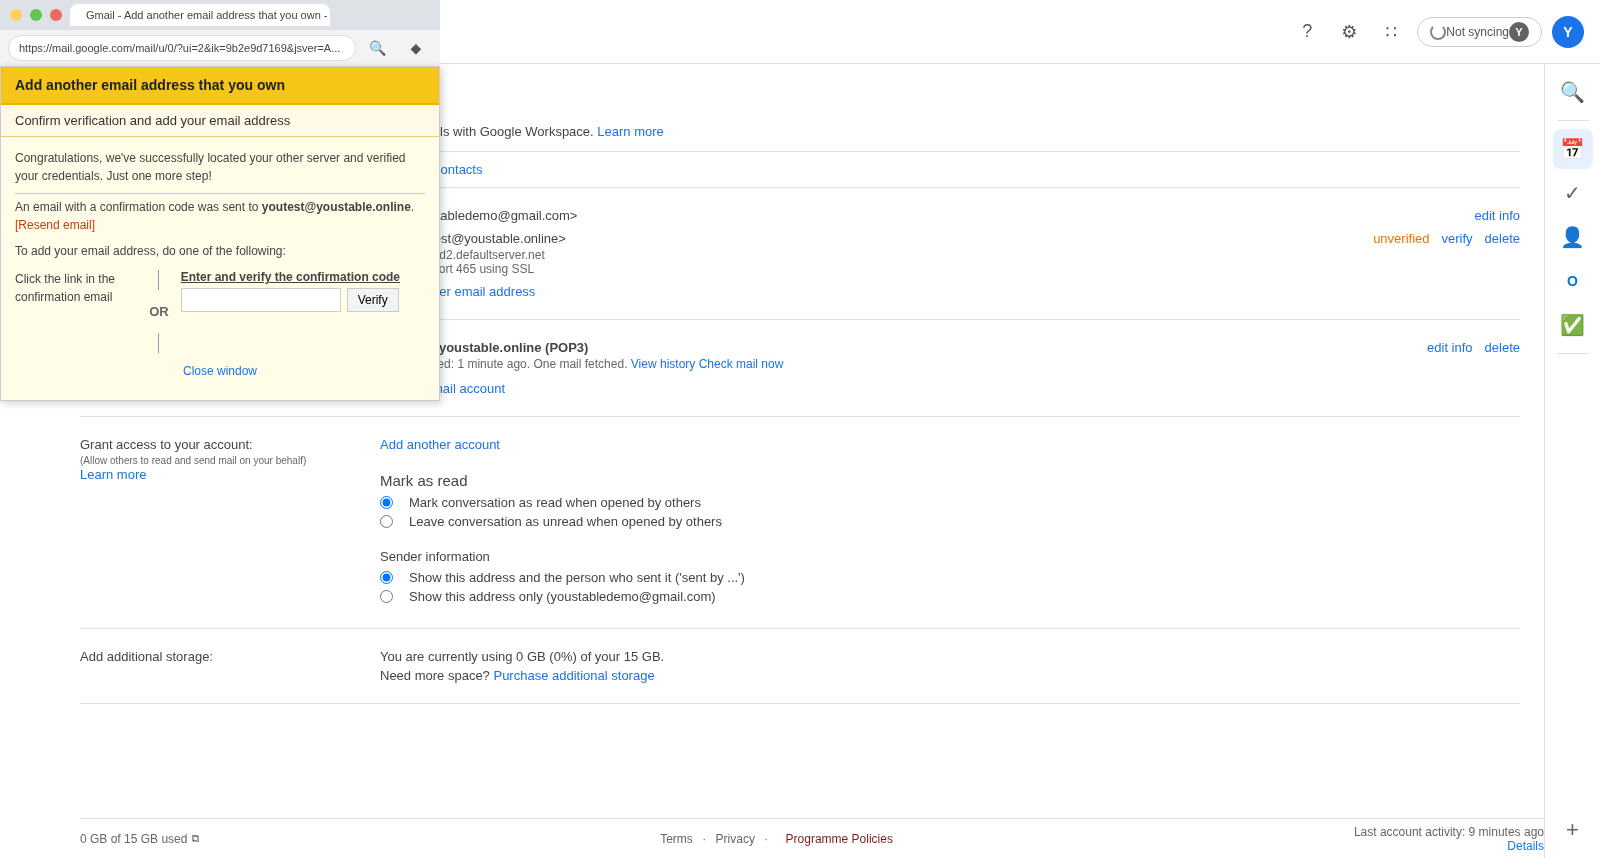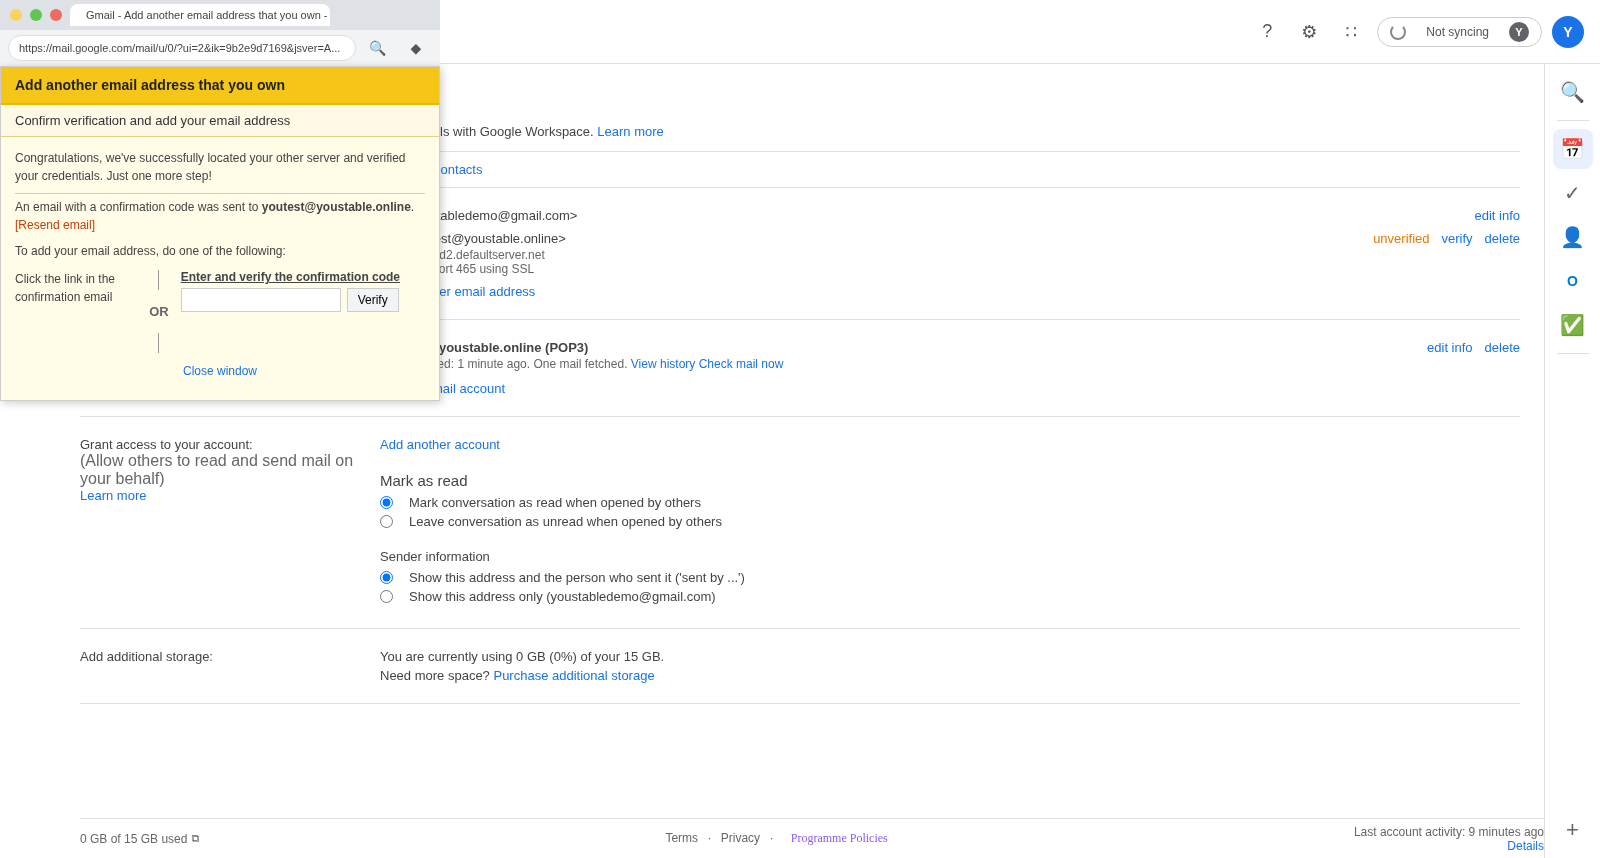--- a/index.html
+++ b/index.html
@@ -17,21 +17,21 @@
     .browser-addressbar { height: 36px; background: #f1f3f4; display: flex; align-items: center; padding: 0 8px; gap: 6px; }
     .address-input { flex: 1; background: #fff; border: 1px solid #dadce0; border-radius: 20px; height: 26px; padding: 0 10px; font-size: 11px; color: #444; display: flex; align-items: center; }
 
     
     .gmail-page { position: absolute; top: 0; left: 0; width: 1600px; height: 858px; background: #fff; }
 
     
     .gmail-header { position: absolute; top: 0; left: 0; right: 0; height: 64px; display: flex; align-items: center; padding: 0 16px; border-bottom: 1px solid #e0e0e0; background: #fff; z-index: 5; }
     .gmail-logo { font-size: 22px; font-weight: bold; color: #888; margin-right: 16px; margin-left: 60px; }
     .header-right { margin-left: auto; display: flex; align-items: center; gap: 10px; }
-    .not-syncing-badge { background: #fff; border: 1px solid #ccc; border-radius: 20px; padding: 4px 12px; font-size: 12px; color: #555; display: flex; align-items: center; gap: 20px; cursor: pointer; }
+    .not-syncing-badge { background: #fff; border: 1px solid #ccc; border-radius: 20px; padding: 4px 12px; font-size: 12px; color: #555; display: flex; align-items: center; gap: 0; cursor: pointer; }
     .sync-icon { width: 16px; height: 16px; border: 2px solid #888; border-radius: 50%; border-top-color: transparent; display: inline-block; }
     .avatar { width: 32px; height: 32px; border-radius: 50%; background: #1a73e8; color: #fff; display: flex; align-items: center; justify-content: center; font-size: 14px; font-weight: bold; cursor: pointer; }
     .icon-btn { width: 32px; height: 32px; display: flex; align-items: center; justify-content: center; border-radius: 50%; cursor: pointer; color: #555; font-size: 18px; }
 
     
     .settings-tabs { position: absolute; top: 64px; left: 0; right: 0; border-bottom: 1px solid #e0e0e0; display: flex; padding: 0 80px; background: #fff; z-index: 4; }
     .settings-tab { padding: 14px 16px; font-size: 13px; color: #555; cursor: pointer; border-bottom: 3px solid transparent; white-space: nowrap; }
 
     
     .settings-content { position: absolute; top: 112px; left: 80px; right: 80px; bottom: 40px; overflow-y: auto; }
@@ -175,21 +175,21 @@
         </div>
         <div style="margin-top:10px;">
           <a href="#" class="add-email-link">Add an email account</a>
         </div>
       </div>
     </div>
 
     <div class="settings-section">
       <div class="section-label">
         <span>Grant access to your account:</span><br>
-        <span style="font-size:16px;color:#666;">(Allow others to read and send mail on your behalf)</span><br>
+        <span style="font-size:10px;color:#666;">(Allow others to read and send mail on your behalf)</span><br>
         <a href="#" style="color:#1a73e8;text-decoration:none;font-size:13px;">Learn more</a>
       </div>
       <div class="section-content">
         <a href="#" class="add-email-link">Add another account</a>
 
         
         <div style="margin-top: 20px;">
           <div style="font-size:15px;font-weight:normal;margin-bottom:6px;">Mark as read</div>
           <div class="radio-item">
             <input type="radio" name="mark_as_read" checked="" style="">
@@ -232,21 +232,21 @@
   <div style="position:absolute;bottom:0;left:80px;right:56px;height:40px;display:flex;align-items:center;justify-content:space-between;border-top:1px solid #e0e0e0;font-size:12px;color:#666;">
     <div style="display:flex;align-items:center;gap:4px;">
       <span>0 GB of 15 GB used</span>
       <span style="font-size:11px;">⧉</span>
     </div>
     <div>
       <a href="#" style="color:#666;text-decoration:none;margin-right:6px;">Terms</a>
       <span>·</span>
       <a href="#" style="color:#666;text-decoration:none;margin:0 6px;">Privacy</a>
       <span>·</span>
-      <a href="#" style="color:#8b5cf6;text-decoration:none;margin-left:14px;font-family:Liberation Serif, serif;">Programme Policies</a>
+      <a href="#" style="color:#7f1d1d;text-decoration:none;margin-left:14px;">Programme Policies</a>
     </div>
     <div style="text-align:right;">
       <span>Last account activity: 9 minutes ago</span><br>
       <a href="#" style="color:#1a73e8;text-decoration:none;">Details</a>
     </div>
   </div>
 
   <div class="right-sidebar">
     <div class="sidebar-icon">🔍</div>
     <div class="sidebar-divider"></div>

